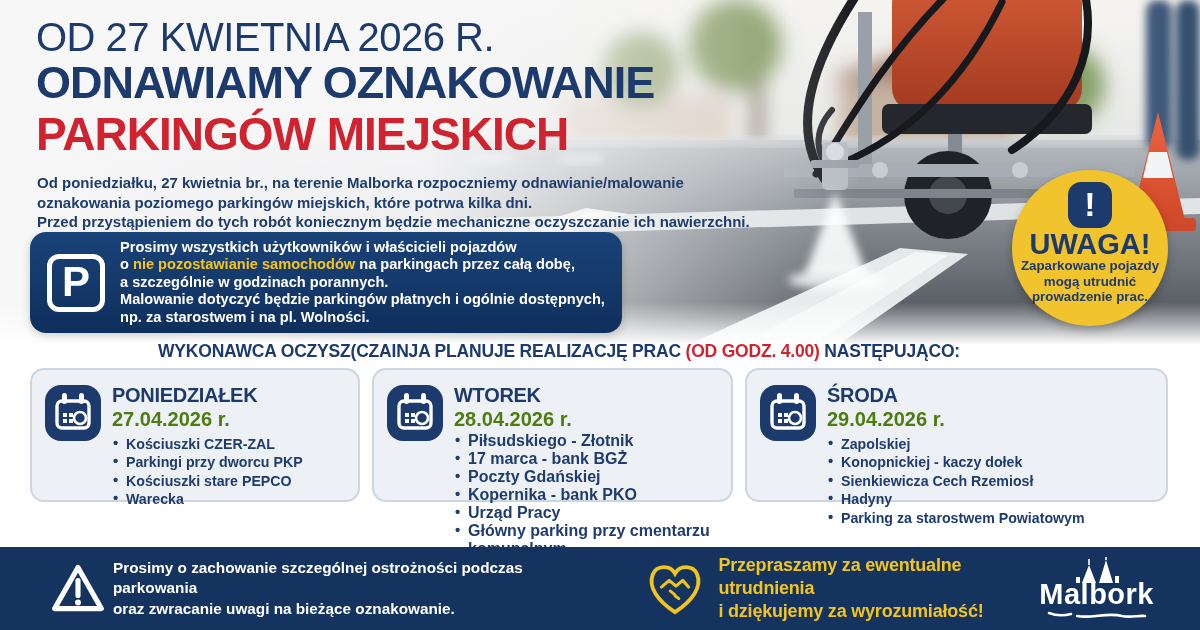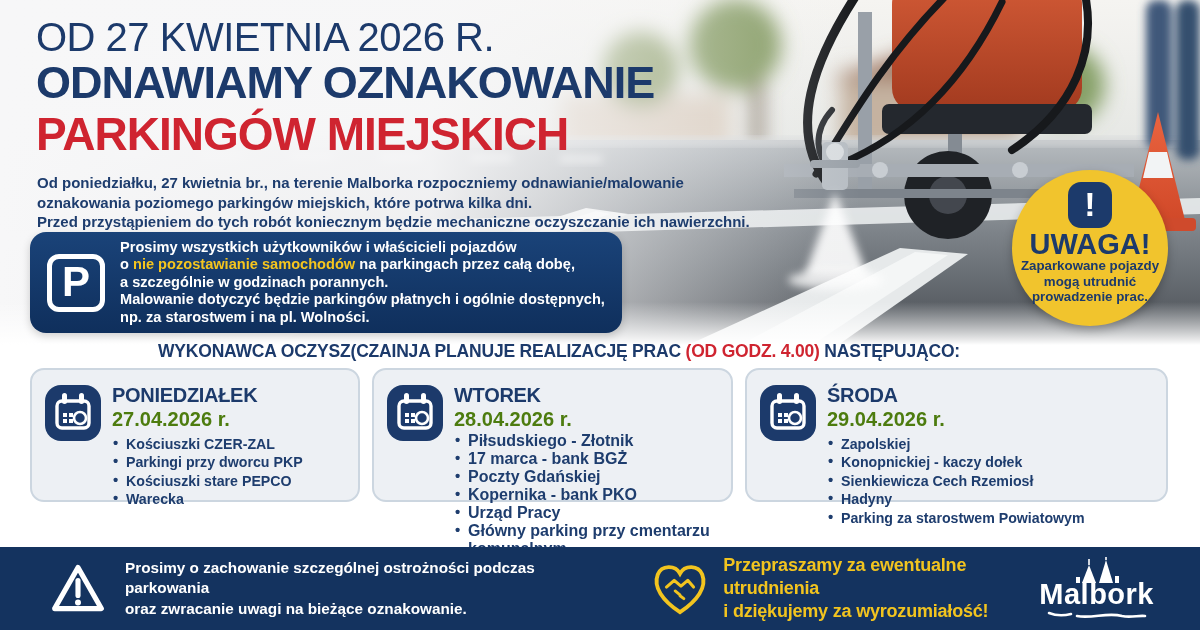--- a/index.html
+++ b/index.html
@@ -47,21 +47,21 @@
   .card ul{list-style:none;margin:0;padding:0;}
   .card li{font-size:14.2px;font-weight:600;color:#1e3d6e;line-height:18.4px;
            padding-left:14px;position:relative;}
   .card li::before{content:"\2022";position:absolute;left:1px;top:-1px;font-size:15px;color:#1e3d6e;}
   .card-2 .date{margin-bottom:1px;}
   .card-2 li{font-size:16px;line-height:18px;}
   
   .footer{position:absolute;left:0;top:547px;width:1200px;height:83px;background:#14335f;
           display:flex;align-items:center;}
   .tri{margin-left:48px;flex:none;}
-  .caution{margin-left:17px;color:#ffffff;font-size:15.3px;font-weight:600;line-height:20.5px;}
+  .caution{margin-left:5px;color:#ffffff;font-size:15.3px;font-weight:600;line-height:20.5px;}
   .hs{margin-left:66px;flex:none;}
   .apology{margin-left:12px;color:#f2c41f;font-size:18px;font-weight:800;line-height:23px;letter-spacing:-0.2px;}
   .logo{margin-left:auto;margin-right:46px;position:relative;text-align:left;}
   .logo-castle{display:block;margin:0 auto -4px;}
   .logo-text{color:#ffffff;font-size:29px;font-weight:700;letter-spacing:0.5px;line-height:30px;}
   .logo-wave{display:block;margin:1px auto 0;}
 </style>
 </head>
 <body>
 

